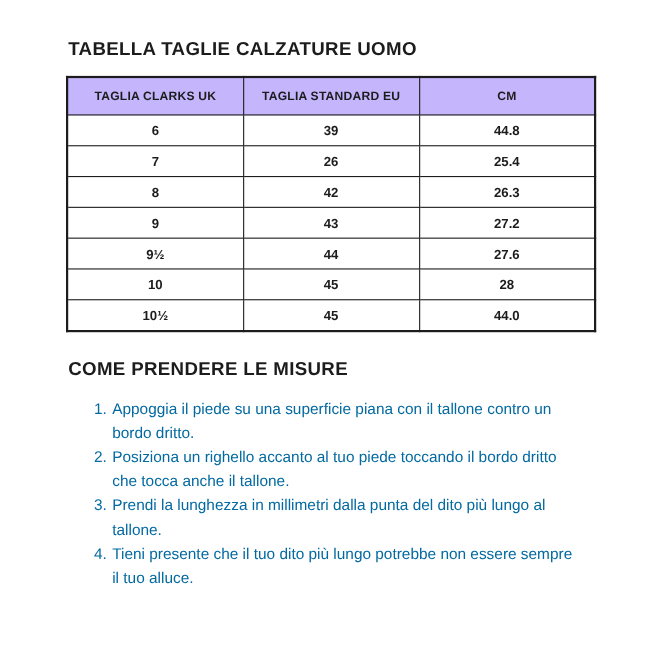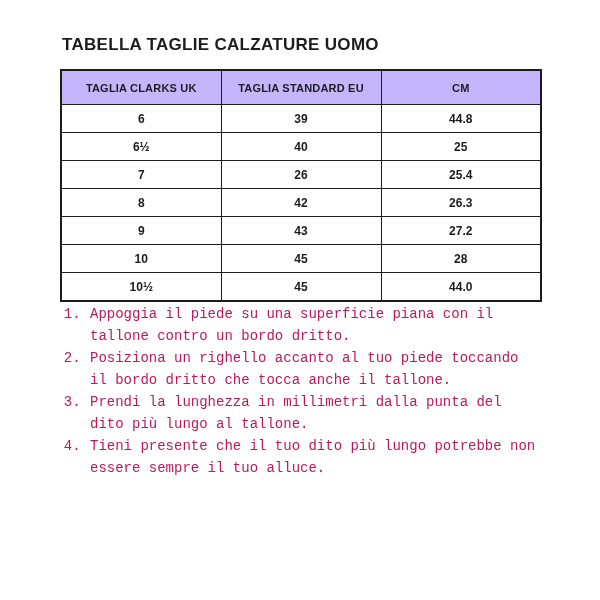--- a/index.html
+++ b/index.html
@@ -53,26 +53,25 @@
     font-size: 12px;
   }
   .section-title {
     font-size: 17px;
     font-weight: bold;
     letter-spacing: 0.3px;
     margin: 23px 0 10px 2px;
     line-height: 22px;
   }
   ol.instructions {
-    margin: 1px;
+    margin: 13px;
     padding: 0 0 0 28px;
     font-size: 14px;
     line-height: 22px;
-    color: #be185d;
-    font-family: Liberation Mono, monospace;
+    color: #0369a1;
   }
   ol.instructions li {
     padding-left: 1px;
   }
 </style>
 </head>
 <body>
 
 <div class="page">
 
@@ -86,52 +85,53 @@
         <th>CM</th>
       </tr>
     </thead>
     <tbody>
         <tr>
           <td>6</td>
           <td>39</td>
           <td>44.8</td>
         </tr>
         <tr>
-          <td>6½</td>
-          <td>40</td>
-          <td>25</td>
-        </tr>
-        <tr>
           <td>7</td>
           <td>26</td>
           <td>25.4</td>
         </tr>
         <tr>
           <td>8</td>
           <td>42</td>
           <td>26.3</td>
         </tr>
         <tr>
           <td>9</td>
           <td>43</td>
           <td>27.2</td>
         </tr>
         <tr>
+          <td>9½</td>
+          <td>44</td>
+          <td>27.6</td>
+        </tr>
+        <tr>
           <td>10</td>
           <td>45</td>
           <td>28</td>
         </tr>
         <tr>
           <td>10½</td>
           <td>45</td>
           <td>44.0</td>
         </tr>
       </tbody>
   </table>
 
+  <h2 class="section-title">COME PRENDERE LE MISURE</h2>
 
   <ol class="instructions">
       <li>Appoggia il piede su una superficie piana con il tallone contro un bordo dritto.</li>
       <li>Posiziona un righello accanto al tuo piede toccando il bordo dritto che tocca anche il tallone.</li>
       <li>Prendi la lunghezza in millimetri dalla punta del dito più lungo al tallone.</li>
       <li>Tieni presente che il tuo dito più lungo potrebbe non essere sempre il tuo alluce.</li>
     </ol>
 
 </div>
 

